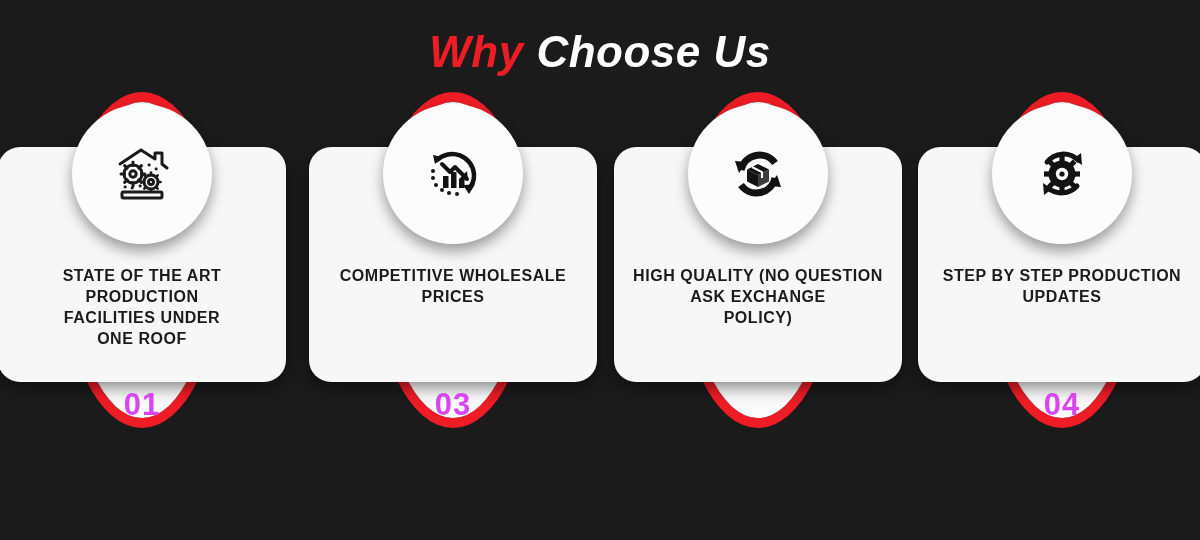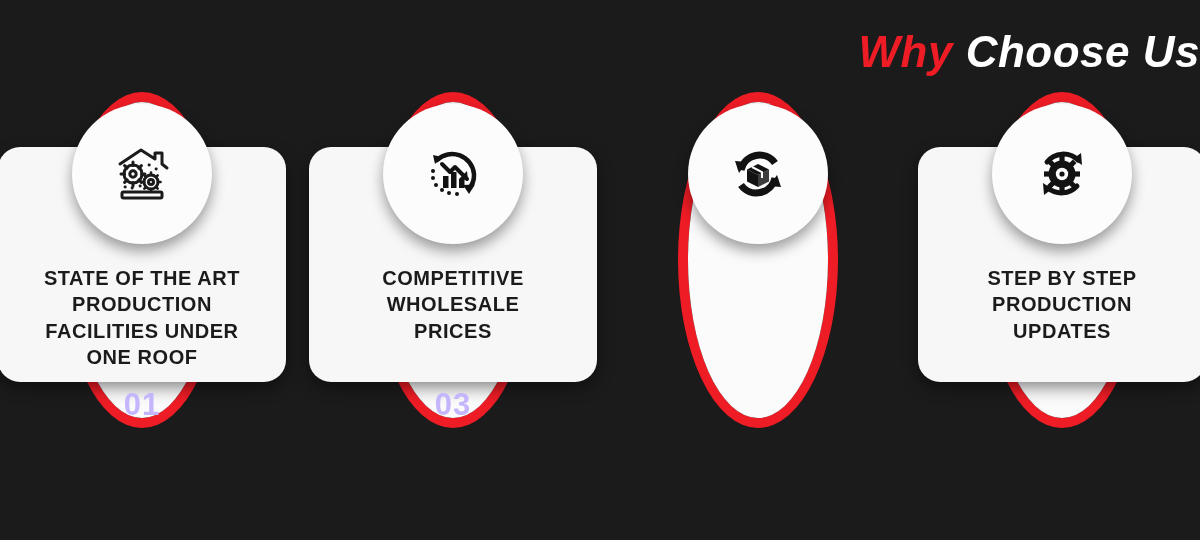--- a/index.html
+++ b/index.html
@@ -15,21 +15,21 @@
     font-family: "Liberation Sans", sans-serif;
     position: relative;
   }
 
   
   .title-bar {
     width: 1200px;
     height: 84px;
     display: flex;
     align-items: center;
-    justify-content: flex-end;
+    justify-content: center;
     padding-top: 20px;
   }
   .title {
     font-size: 44px;
     font-weight: bold;
     font-style: italic;
     letter-spacing: 0.5px;
     white-space: nowrap;
   }
   .title .accent { color: #ee1c25; }
@@ -92,21 +92,21 @@
     z-index: 3;
     display: flex;
     align-items: flex-start;
     justify-content: center;
   }
 
   .panel-text {
     margin-top: 118px;
     width: 260px;
     text-align: center;
-    font-size: 20px;
+    font-size: 16px;
     font-weight: bold;
     line-height: 1.32;
     letter-spacing: 0.55px;
     color: #1b1b1b;
     text-transform: uppercase;
     white-space: pre-line;
   }
 
   
   .icon-circle {
@@ -129,21 +129,21 @@
   
   .num {
     position: absolute;
     left: 50%;
     transform: translateX(-50%);
     top: 303px;
     width: 140px;
     text-align: center;
     font-size: 31px;
     font-weight: bold;
-    color: #c4b5fd;
+    color: #d946ef;
     letter-spacing: 1px;
     z-index: 5;
   }
 </style>
 </head>
 <body>
 
 <div class="title-bar">
   <div class="title">
     <span class="accent">Why</span><span class="plain"> Choose Us</span>
@@ -232,20 +232,25 @@
           <polygon points="51,42 42,41 50,33" fill="#121212"></polygon>
         </svg>
       </span>
     </div>
     <div class="num">03</div>
   </div>
 
   <div class="card-slot s3">
     <div class="ring"></div>
     <div class="ring-fill"></div>
+    <div class="panel">
+      <div class="panel-text">HIGH QUALITY (NO QUESTION
+ASK EXCHANGE
+POLICY)</div>
+    </div>
     <div class="icon-circle">
       <span>
         <svg width="72" height="72" viewBox="0 0 72 72" fill="none">
           <path d="M19 32 A19 19 0 0 1 53 25" stroke="#121212" stroke-width="7" fill="none" stroke-linecap="butt"></path>
           <polygon points="13,23 25,24 17,35" fill="#121212"></polygon>
           <path d="M53 40 A19 19 0 0 1 19 47" stroke="#121212" stroke-width="7" fill="none" stroke-linecap="butt"></path>
           <polygon points="59,49 47,48 55,37" fill="#121212"></polygon>
           <g fill="#121212">
             <polygon points="36,26 47,31.5 36,37 25,31.5"></polygon>
             <polygon points="25,31.5 36,37 36,49 25,43.5"></polygon>
@@ -290,15 +295,16 @@
               <rect x="-2.6" y="12" width="5.2" height="6" transform="rotate(45)"></rect>
               <rect x="-18" y="-2.6" width="6" height="5.2" transform="rotate(45)"></rect>
               <rect x="12" y="-2.6" width="6" height="5.2" transform="rotate(45)"></rect>
             </g>
             <circle cx="0" cy="0" r="6.2" fill="#fcfcfc"></circle>
             <circle cx="0" cy="0" r="2.6" fill="#121212"></circle>
           </g>
         </svg>
       </span>
     </div>
+    <div class="num">04</div>
   </div>
 
 </div>
 
 </body></html>

